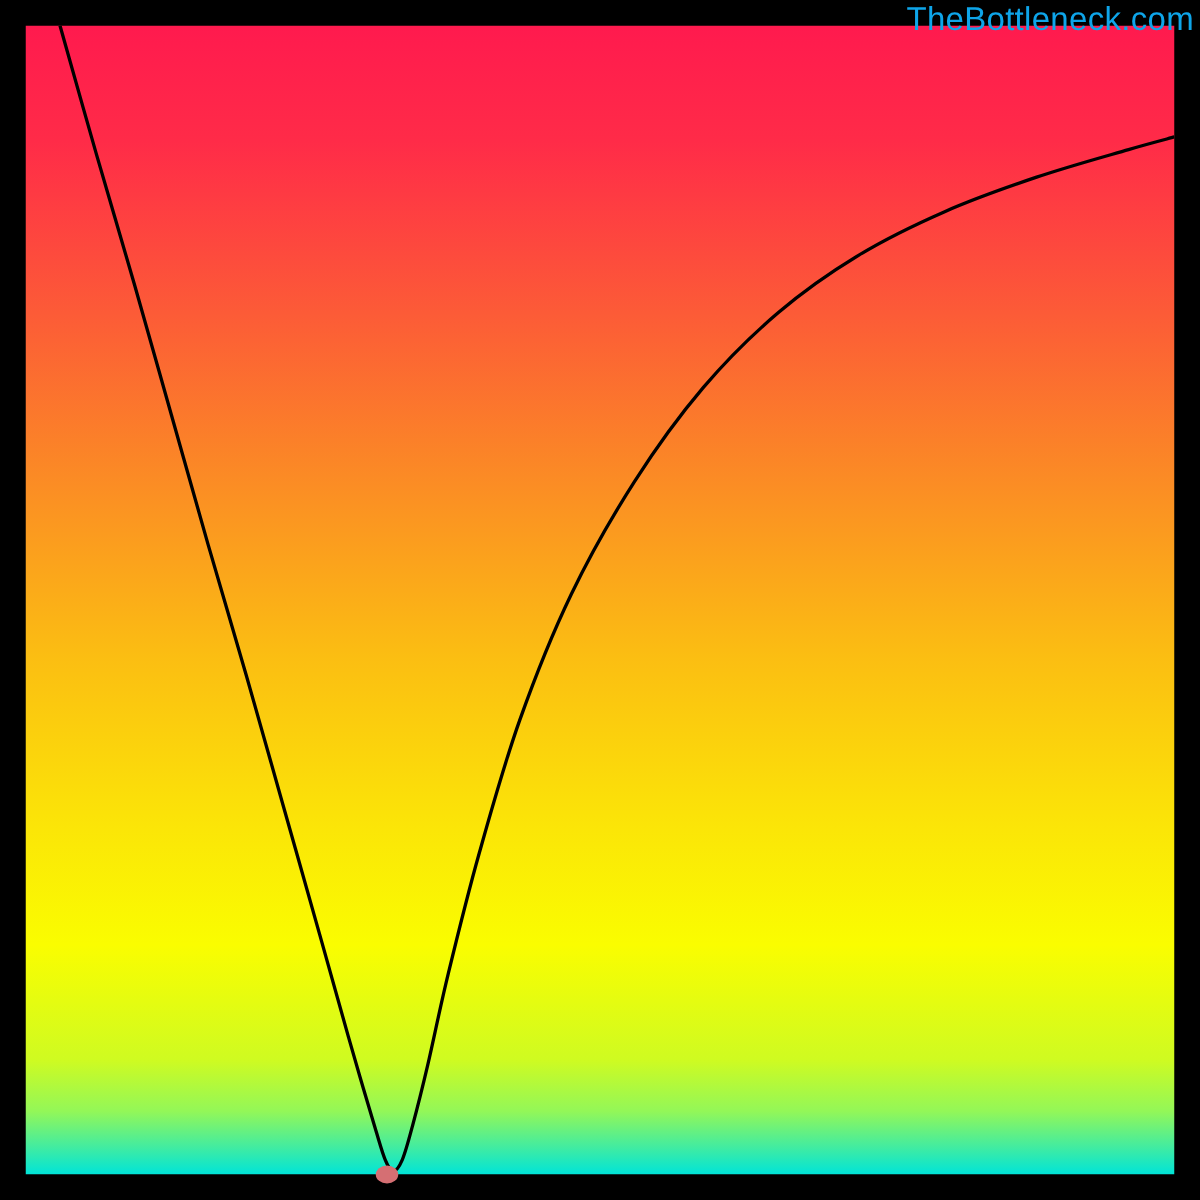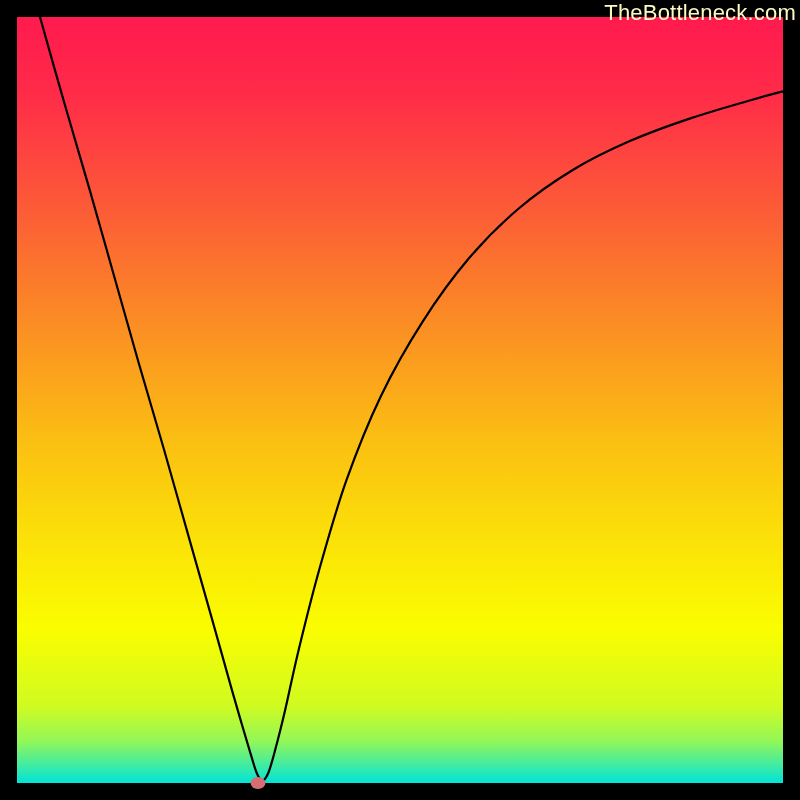--- a/index.html
+++ b/index.html
@@ -16,21 +16,21 @@
     left: 17px;
     top: 17px;
     width: 766px;
     height: 766px;
     background: #000;
   }
   .watermark {
     position: absolute;
     top: 0;
     right: 4px;
-    color: #fef9c3;
+    color: #0ea5e9;
     font-size: 22px;
     font-weight: 500;
     letter-spacing: 0.2px;
   }
   .marker {
     position: absolute;
     width: 15px;
     height: 12px;
     background: #d56f73;
     border-radius: 50%;

